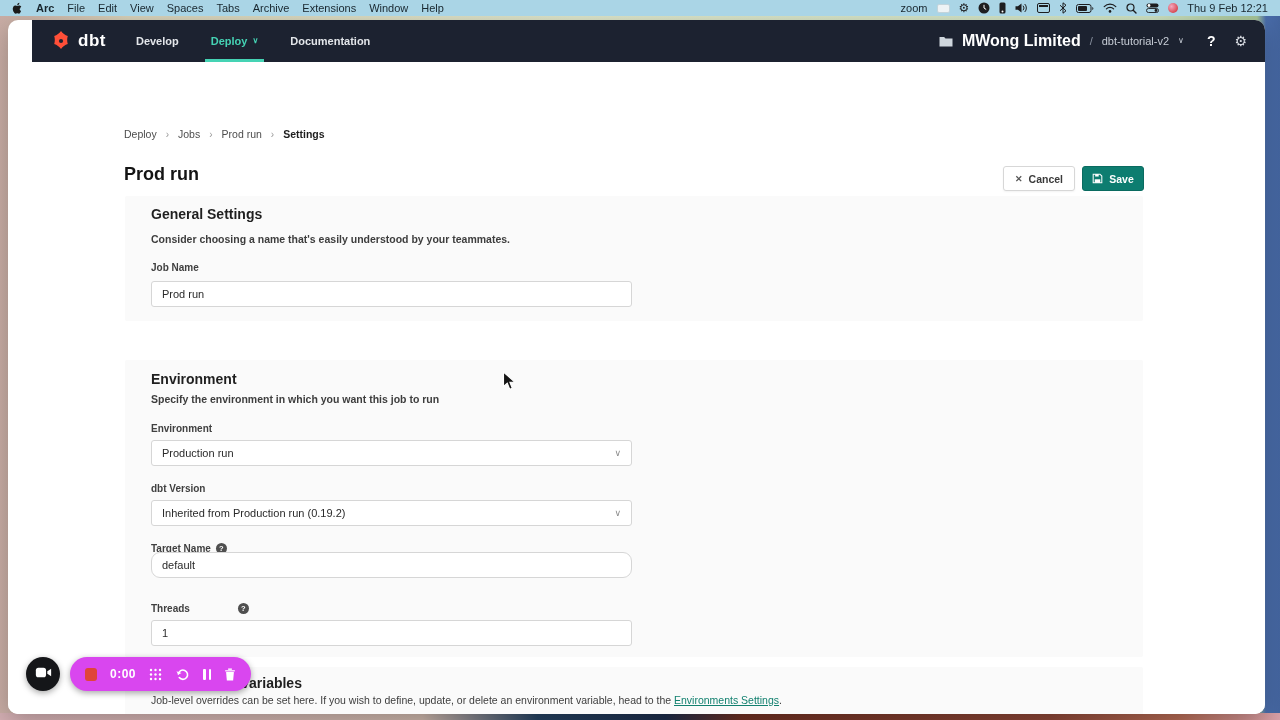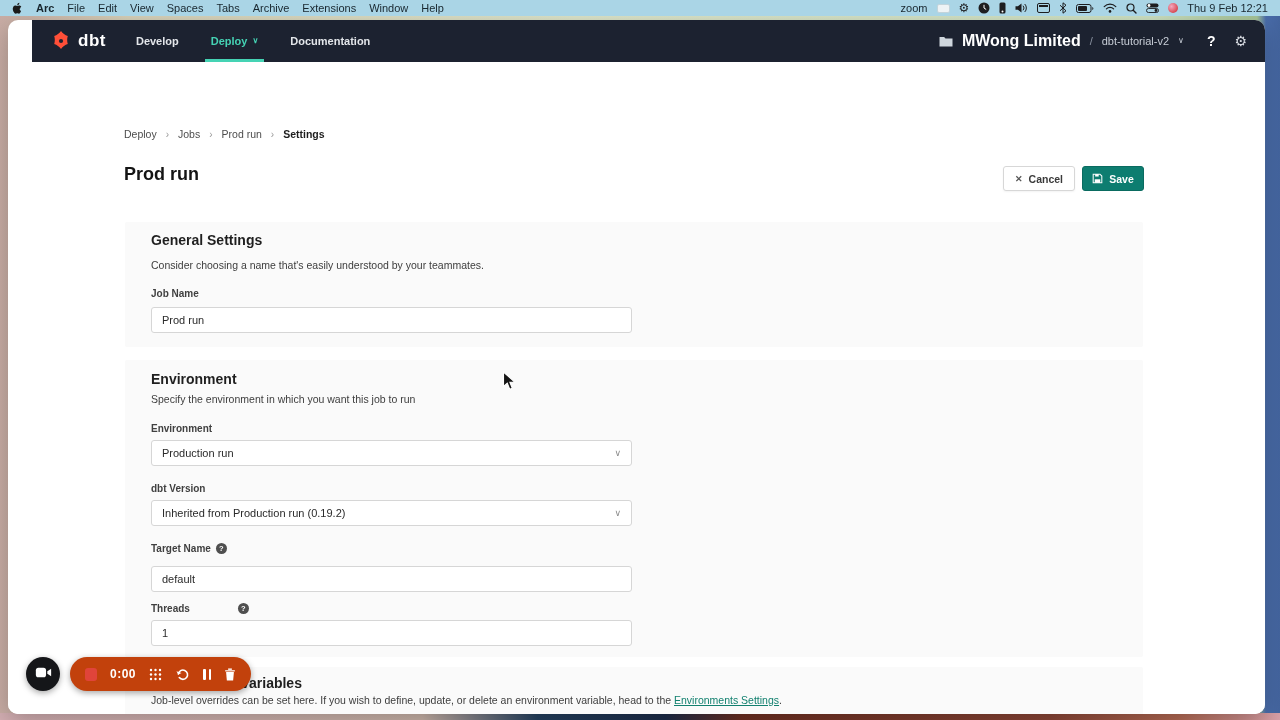--- a/index.html
+++ b/index.html
@@ -65,44 +65,44 @@
   .page-title{ position:absolute; left:116px; top:102px; font-size:18px; font-weight:700; color:#141414; }
 
   .btn{ position:absolute; top:104px; height:25px; display:flex; align-items:center; justify-content:center;
         gap:6px; border-radius:3px; font-size:10.5px; font-weight:600; cursor:pointer; }
   .btn-cancel{ left:995px; width:72px; background:#fff; border:1px solid #d7d7d7; color:#3a3a3a;
                box-shadow:0 1px 2px rgba(0,0,0,.05); }
   .btn-cancel .x{ font-size:9px; color:#555; }
   .btn-save{ left:1074px; width:62px; background:#0d7d70; color:#fff; border:1px solid #0a6b60; }
 
   .card{ position:absolute; left:117px; width:1018px; background:#fafafa; border-radius:2px; }
-  .card-1{ top:160px; height:125px;text-align:center; }
+  .card-1{ top:134px; height:125px;text-align:center; }
   .card-2{ top:298px; height:297px; }
   .card-3{ top:605px; height:89px; }
   .sec-title{ position:absolute; left:26px; font-size:14px; font-weight:700; color:#1f1f1f; }
-  .sec-desc{ position:absolute; left:26px; font-size:10.5px; color:#3d3d3d; }
+  .sec-desc{ position:absolute; left:26px; font-size:10.5px; color:#3d3d3d;font-weight:bold; }
   .fld-label{ position:absolute; left:26px; font-size:10px; font-weight:700; color:#404040;
               display:flex; align-items:center; gap:5px; }
   .help-badge{ width:11px; height:11px; border-radius:50%; background:#4f4f4f; color:#fff;
                font-size:7.5px; font-weight:700; display:inline-flex; align-items:center; justify-content:center; }
   .input, .select{ position:absolute; left:26px; width:481px; height:26px; background:#fff;
                    border:1px solid #d6d6d6; border-radius:3px; font-size:11px; color:#2a2a2a;
                    display:flex; align-items:center; padding:0 10px; }
   .select{ cursor:pointer; }
   .select .chev{ position:absolute; right:10px; color:#8a8a8a; font-size:9px; }
 
   .env-desc{ position:absolute; left:26px; top:27px; font-size:10.5px; color:#3d3d3d; }
   .env-desc a{ color:#12806f; text-decoration:underline; cursor:pointer; }
 
   
   .rec-cam{ position:absolute; left:26px; top:657px; width:34px; height:34px; border-radius:50%;
             background:#151619; display:flex; align-items:center; justify-content:center; z-index:60;
             box-shadow:0 2px 6px rgba(0,0,0,.35); cursor:pointer; }
   .rec-pill{ position:absolute; left:70px; top:657px; width:181px; height:34px; border-radius:17px;
-             background:#c2410c; display:flex; align-items:center; gap:13px; padding:0 15px; z-index:60;
+             background:#d946ef; display:flex; align-items:center; gap:13px; padding:0 15px; z-index:60;
              box-shadow:0 2px 6px rgba(0,0,0,.35); }
   .rec-stop{ width:13px; height:13px; border-radius:3px; background:#e0443a; cursor:pointer; }
   .rec-time{ color:#fff; font-size:12px; font-weight:600; letter-spacing:.5px; }
   .rec-ic{ display:inline-flex; align-items:center; cursor:pointer; }
   .pause-bars{ display:inline-flex; gap:3px; cursor:pointer; }
   .pause-bars i{ width:2.5px; height:11px; background:#fff; border-radius:1px; }
 
   
   .cursor{ position:absolute; left:502px; top:371px; z-index:70; pointer-events:none; }
 </style>
@@ -287,21 +287,21 @@
       </div>
       <div class="select" style="top:140px;">
         <span>Inherited from Production run (0.19.2)</span>
         <span class="chev">∨</span>
       </div>
 
       <div class="fld-label" style="top:183px;">
         <span>Target Name</span>
         <span class="help-badge">?</span>
       </div>
-      <div class="input" style="top:206px;">
+      <div class="input" style="top:192px;border-radius:9px;">
         <span>default</span>
       </div>
 
       <div class="fld-label" style="top:243px;gap:48px;">
         <span>Threads</span>
         <span class="help-badge">?</span>
       </div>
       <div class="input" style="top:260px;">
         <span>1</span>
       </div>

